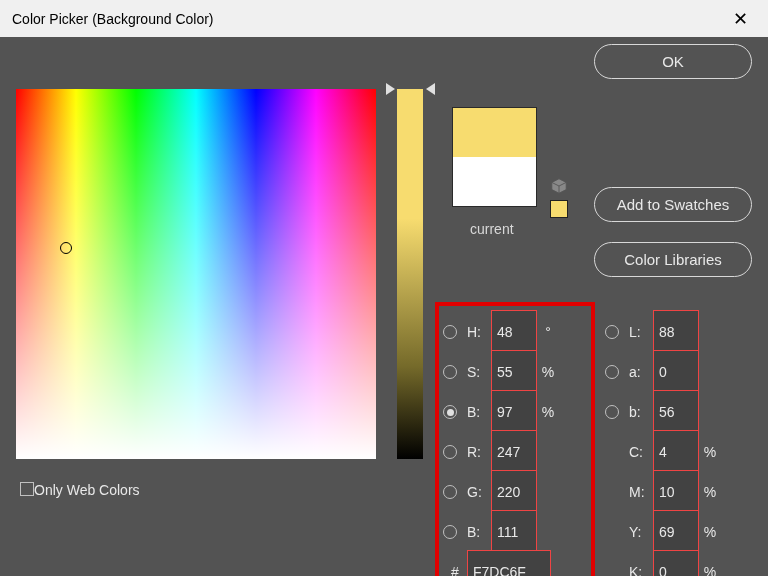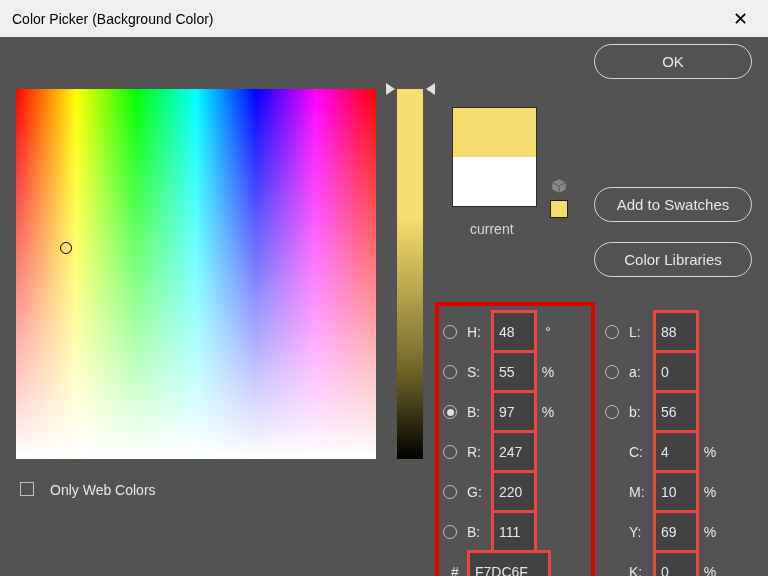--- a/index.html
+++ b/index.html
@@ -30,33 +30,33 @@
   .swatch-cube { position:absolute; left: 100px; top: 72px; width:18px; height:18px; }
   .swatch-small { position:absolute; left: 100px; top: 95px; width:18px; height:18px; background:#f7dc6f; border:1px solid #222;}
 
   .btn { position: absolute; right: 16px; height: 35px; display:flex; align-items:center; justify-content:center;
     background: #535353; border: 1.5px solid #d8d8d8; border-radius: 18px; color: #e8e8e8; font-size: 15px; cursor: pointer; width: 158px; }
   .btn-ok { top: 7px; }
   .btn-cancel { top: 80px; }
   .btn-swatch { top: 150px; }
   .btn-lib { top: 205px; text-align: right; }
 
-  .owc { position: absolute; left: 20px; top: 445px; display:flex; gap:16px; }
+  .owc { position: absolute; left: 20px; top: 445px; display:flex; gap:0; }
   .chk { width:14px; height:14px; border:1.5px solid #c0c0c0; background:#535353; }
 
   .red-box { position:absolute; left:435px; top:265px; width:160px; height:305px; border:4px solid #e00000; pointer-events:none; }
 
   .fields { position:absolute; left:443px; top:275px; }
   .row { display:flex; align-items:center; height:40px; }
   .radio { width:14px; height:14px; border-radius:50%; border:1.5px solid #c0c0c0; display:inline-flex; align-items:center; justify-content:center; margin-right:10px; }
   .radio.sel::after { content:''; width:7px; height:7px; border-radius:50%; background:#e0e0e0; }
   .radio-spacer { width:24px; display:inline-block; }
   .flabel { width:24px; display:inline-block; color:#e8e8e8; }
   .flabel2 { width:24px; display:inline-block; color:#e8e8e8; }
-  .inp { width:46px; height:44px; background:#424242; border:3px solid #ef4444; color:#e8e8e8; font-size:14px; padding:0 5px; text-align:left; }
+  .inp { width:46px; height:44px; background:#424242; border:1px solid #ef4444; color:#e8e8e8; font-size:14px; padding:0 5px; text-align:left; }
   .inp-hex { width:84px; }
   .unit { width:18px; display:inline-block; text-align:center; color:#e8e8e8; margin-left:2px;}
   .hash { width:24px; display:inline-block; text-align:center;}
 
   .fields2 { position:absolute; left:605px; top:275px; }
 
   svg.cube-ico { width:18px; height:18px; }
 </style>
 </head>
 <body>

